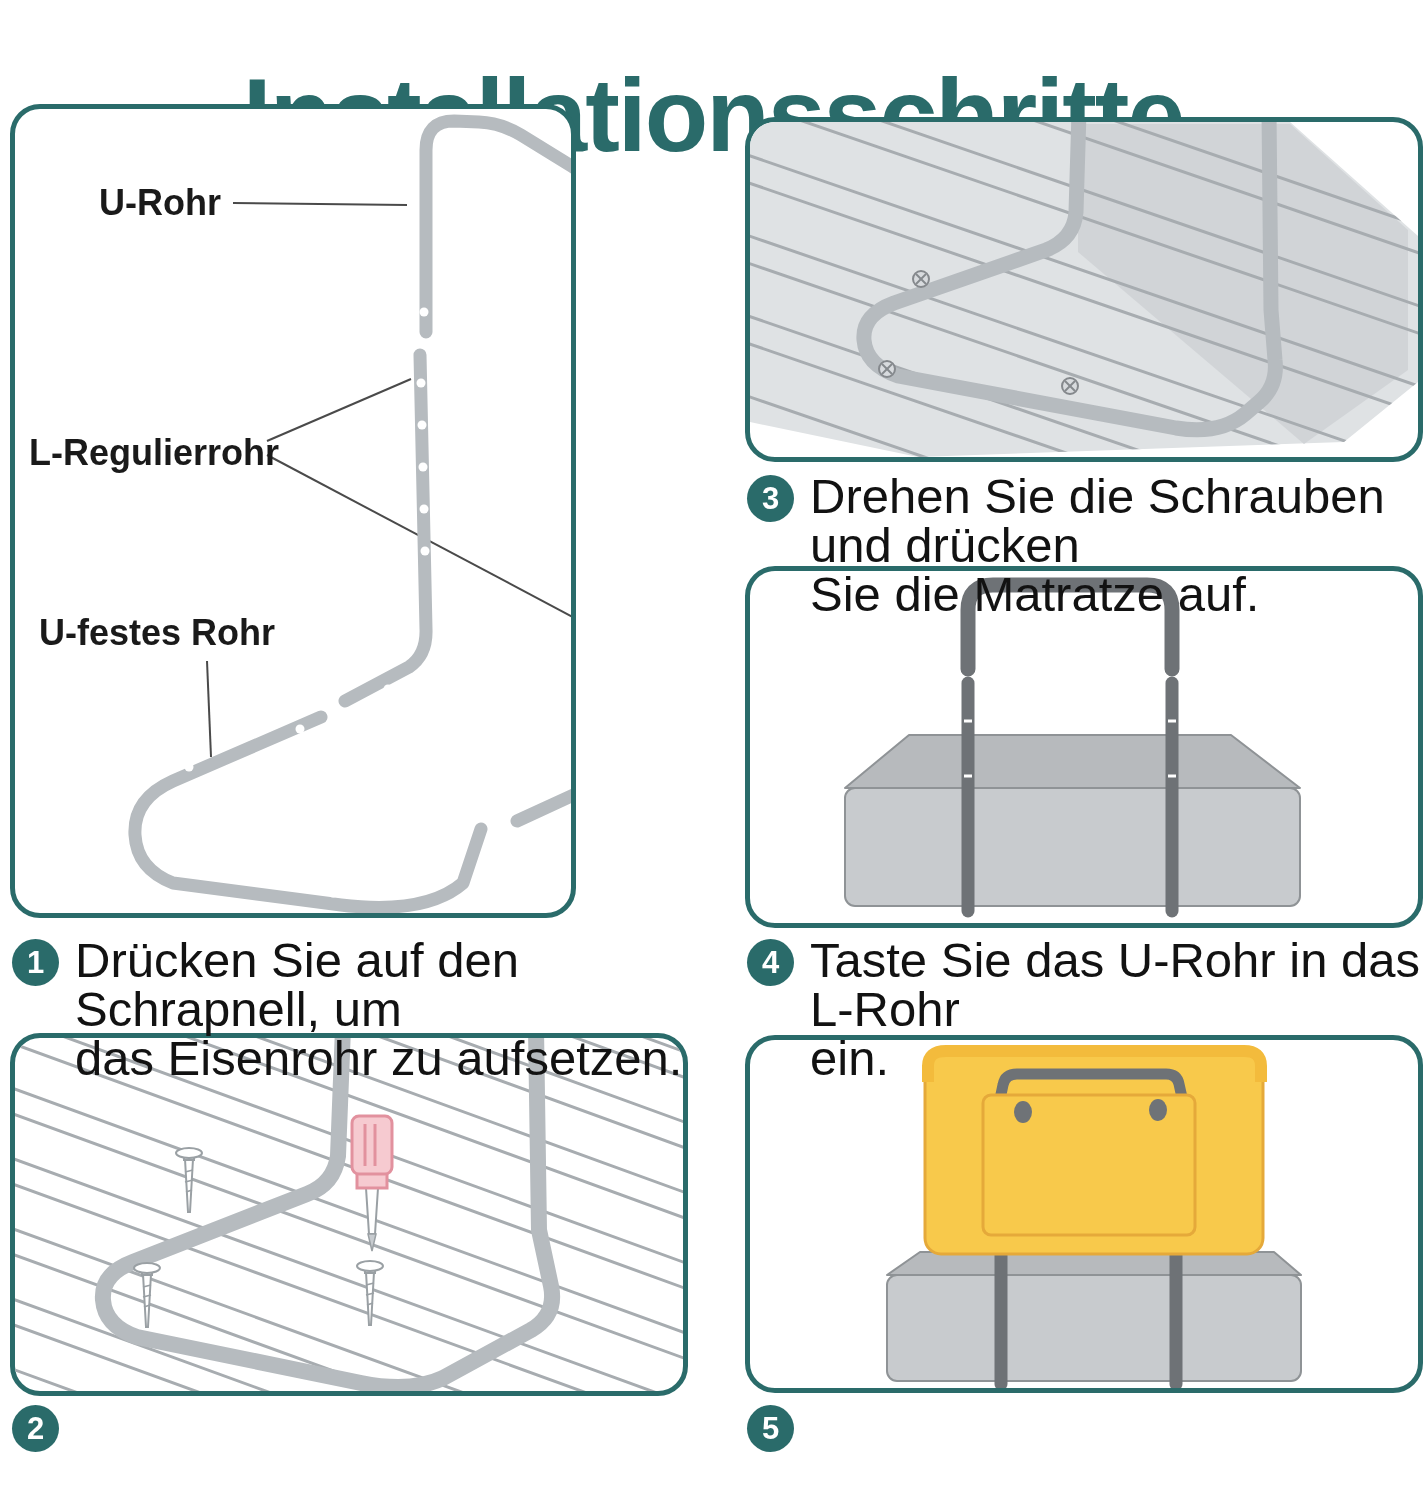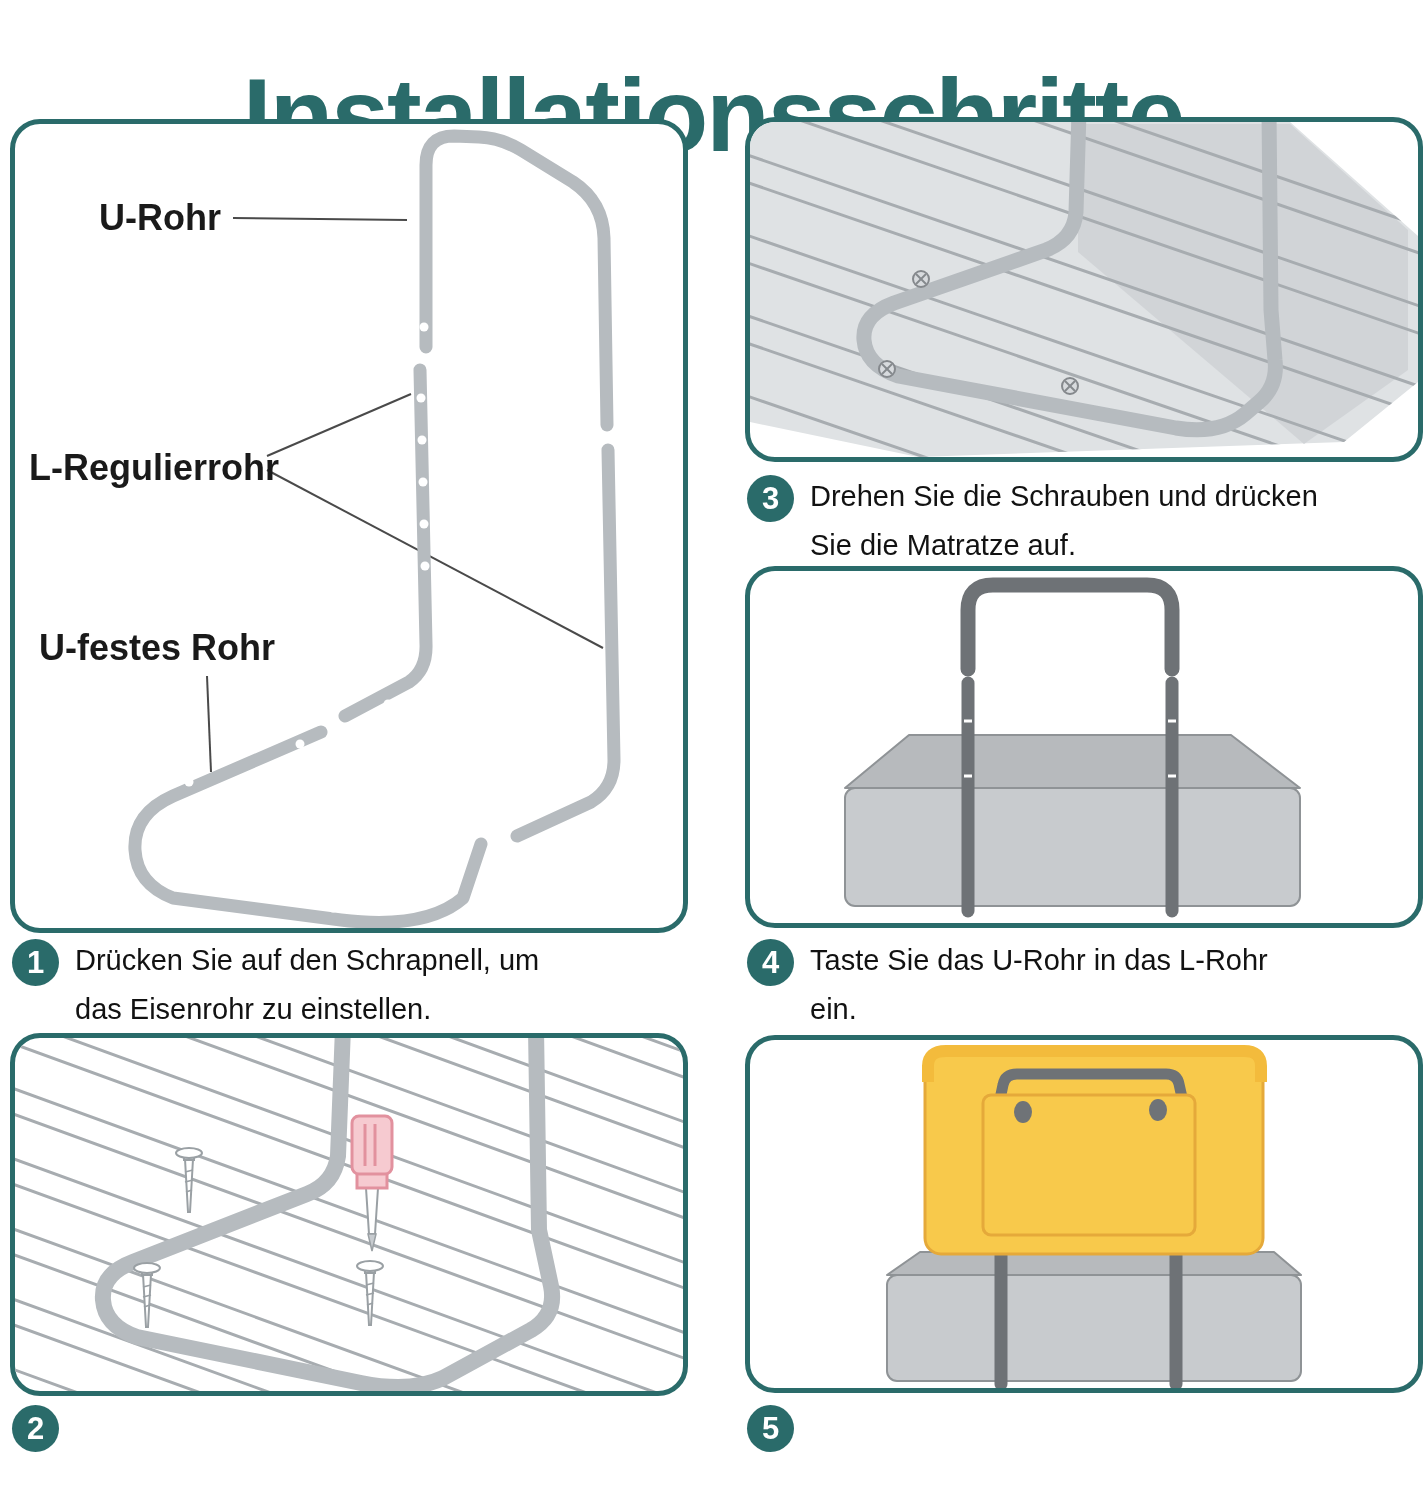--- a/index.html
+++ b/index.html
@@ -18,38 +18,38 @@
   .title{
     position:absolute;top:-14px;left:0;width:1426px;text-align:center;
     font-size:104px;font-weight:bold;color:var(--teal);letter-spacing:-2px;
     white-space:nowrap;
   }
   .panel{
     position:absolute;background:#fff;border:5px solid var(--teal);
     border-radius:30px;overflow:hidden;box-sizing:border-box;
   }
   .panel svg{display:block;}
-  #panel1{left:10px;top:119px;width:678px;height:814px;}
+  #panel1{left:10px;top:104px;width:566px;height:814px;}
   #panel2{left:10px;top:1033px;width:678px;height:363px;}
   #panel3{left:745px;top:117px;width:678px;height:345px;}
   #panel4{left:745px;top:566px;width:678px;height:362px;}
   #panel5{left:745px;top:1035px;width:678px;height:358px;}
   .step{position:absolute;display:flex;gap:16px;align-items:flex-start;}
   #step1{left:12px;top:936px;width:700px;}
   #step2{left:12px;top:1402px;width:700px;}
   #step3{left:747px;top:472px;width:679px;}
   #step4{left:747px;top:936px;width:679px;}
   #step5{left:747px;top:1402px;width:679px;}
   .step-num{
     flex:0 0 47px;width:47px;height:47px;border-radius:50%;
     background:var(--teal);color:#fff;font-weight:bold;font-size:31px;
     display:flex;align-items:center;justify-content:center;margin-top:3px;
   }
   .step-text{
-    font-size:29px;line-height:49px;color:var(--text);white-space:pre-line;
+    font-size:49px;line-height:49px;color:var(--text);white-space:pre-line;
   }
   .part-label{font-weight:bold;font-size:36px;fill:#1a1a1a;}
   .tube{fill:none;stroke:var(--tube-light);stroke-width:13;stroke-linecap:round;stroke-linejoin:round;}
   .tube-wide{fill:none;stroke:var(--tube-light);stroke-width:16;stroke-linecap:round;stroke-linejoin:round;}
   .tube-dark{fill:none;stroke:var(--tube-dark);stroke-width:15;stroke-linecap:round;stroke-linejoin:round;}
   .leg{fill:none;stroke:var(--tube-dark);stroke-width:13;stroke-linecap:round;}
   .hole{fill:#ffffff;}
   .pointer{stroke:#4a4a4a;stroke-width:2;}
   .slat{fill:none;stroke:var(--slat);stroke-width:3;}
   .screw-part{fill:#ffffff;stroke:var(--screw);stroke-width:2;}
@@ -214,21 +214,21 @@
     <path d="M 249 64 L 253 45 Q 255 34 267 34 L 416 34 Q 427 34 429 44 L 433 62" fill="none" stroke="var(--tube-dark)" stroke-width="11" stroke-linecap="round"></path>
     <rect x="233" y="55" width="212" height="140" rx="8" fill="var(--yellow)" stroke="var(--yellow-dark)" stroke-width="3"></rect>
     <ellipse cx="273" cy="72" rx="9" ry="11" fill="#6f7377"></ellipse>
     <ellipse cx="408" cy="70" rx="9" ry="11" fill="#6f7377"></ellipse>
   </svg>
 </div>
 
 <div class="step" id="step1">
   <span class="step-num">1</span>
   <div class="step-text">Drücken Sie auf den Schrapnell, um
-das Eisenrohr zu einstellen.</div>
+das Eisenrohr zu aufsetzen.</div>
 </div>
 <div class="step" id="step2">
   <span class="step-num">2</span>
 </div>
 <div class="step" id="step3">
   <span class="step-num">3</span>
   <div class="step-text">Drehen Sie die Schrauben und drücken
 Sie die Matratze auf.</div>
 </div>
 <div class="step" id="step4">

